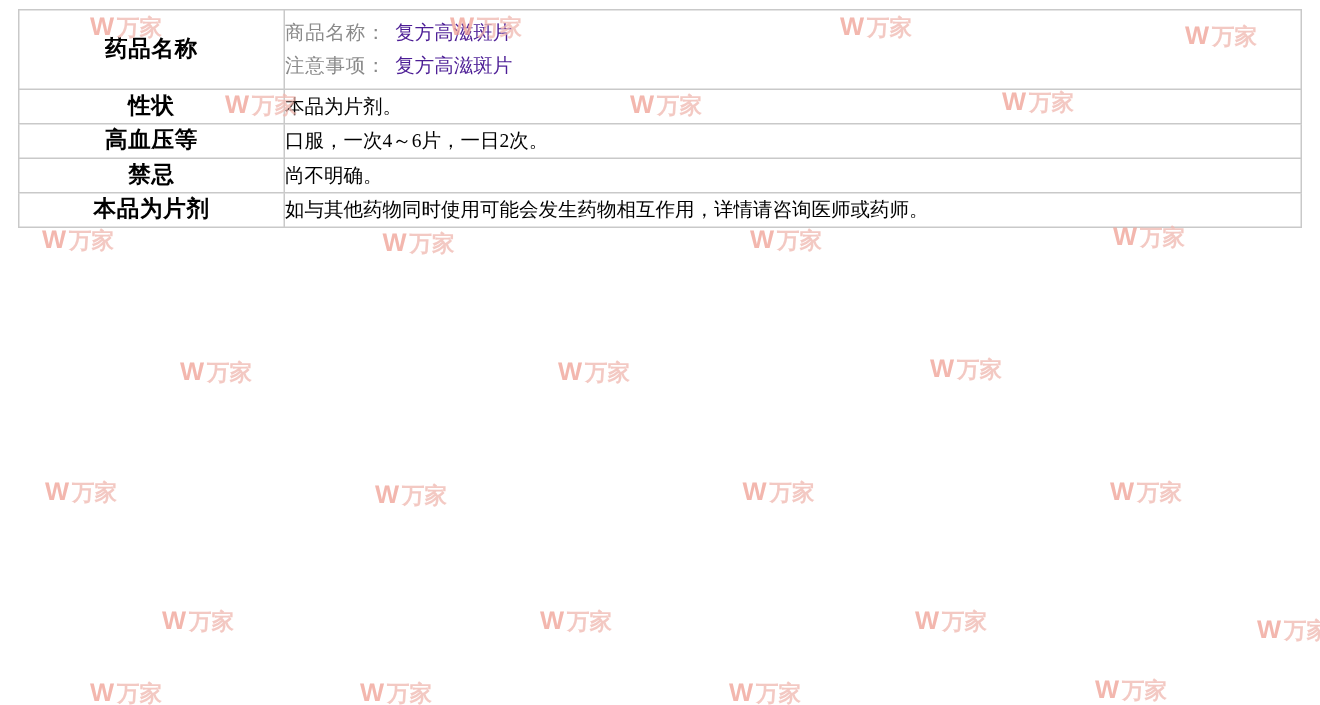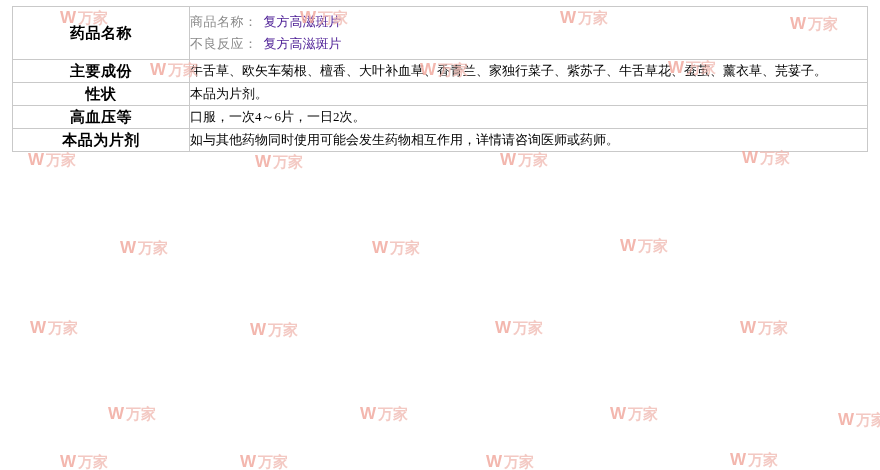--- a/index.html
+++ b/index.html
@@ -201,44 +201,44 @@
     <tbody>
 
       <tr class="row-name">
         <td class="label">药品名称</td>
         <td class="value">
           <div class="kv">
             <span class="k">商品名称：</span>
             <span class="v">复方高滋斑片</span>
           </div>
           <div class="kv">
-            <span class="k">不良反应：</span>
+            <span class="k">注意事项：</span>
             <span class="v">复方高滋斑片</span>
           </div>
         </td>
       </tr>
 
-      <tr>
-        <td class="label">主要成份</td>
-        <td class="value">牛舌草、欧矢车菊根、檀香、大叶补血草、香青兰、家独行菜子、紫苏子、牛舌草花、蚕茧、薰衣草、芫荽子。</td>
-      </tr>
 
       <tr>
         <td class="label">性状</td>
         <td class="value">本品为片剂。</td>
       </tr>
 
 
 
       <tr>
         <td class="label">高血压等</td>
         <td class="value">口服，一次4～6片，一日2次。</td>
       </tr>
 
 
+      <tr>
+        <td class="label">禁忌</td>
+        <td class="value">尚不明确。</td>
+      </tr>
 
 
       <tr>
         <td class="label">本品为片剂</td>
         <td class="value">如与其他药物同时使用可能会发生药物相互作用，详情请咨询医师或药师。</td>
       </tr>
 
     </tbody>
   </table>
 </div>

